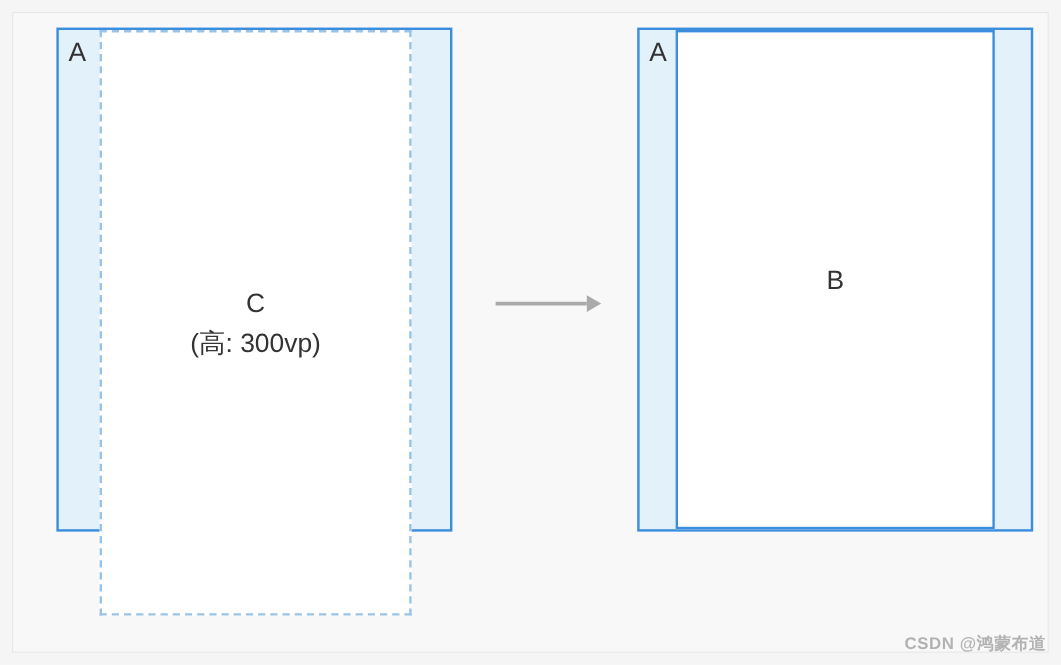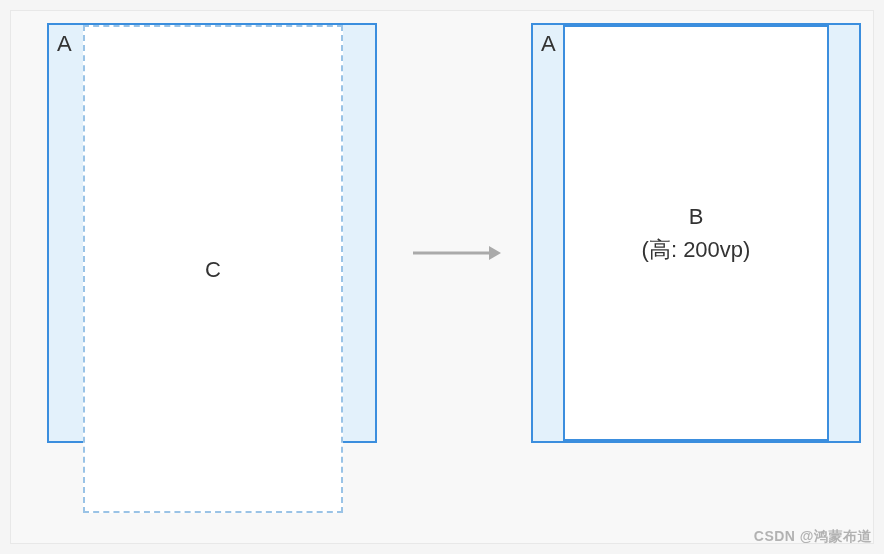--- a/index.html
+++ b/index.html
@@ -98,33 +98,33 @@
   </style>
 </head>
 <body>
 
 <div class="canvas">
 
   <div class="box-a-left">
     <div class="label-a">A</div>
     <div class="box-c">
       <div>C</div>
+      <div>(高: 300vp)</div>
     </div>
   </div>
 
   <div class="arrow">
     <svg viewBox="0 0 90 24" width="90" height="24">
       <line x1="2" y1="12" x2="78" y2="12" stroke="#aaaaaa" stroke-width="3"></line>
       <polygon points="78,5 90,12 78,19" fill="#aaaaaa"></polygon>
     </svg>
   </div>
 
   <div class="box-a-right">
     <div class="label-a">A</div>
     <div class="box-b">
       <div>B</div>
-      <div>(高: 200vp)</div>
     </div>
   </div>
 
 </div>
 
 <div class="watermark">CSDN @鸿蒙布道</div>
 
 </body></html>

